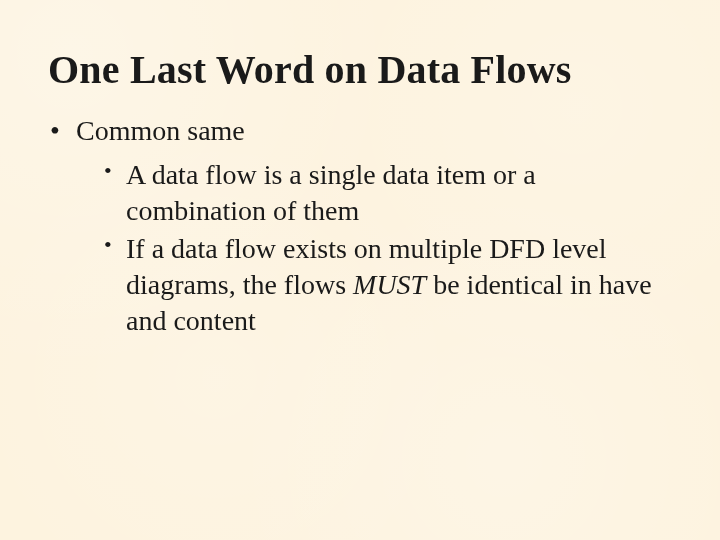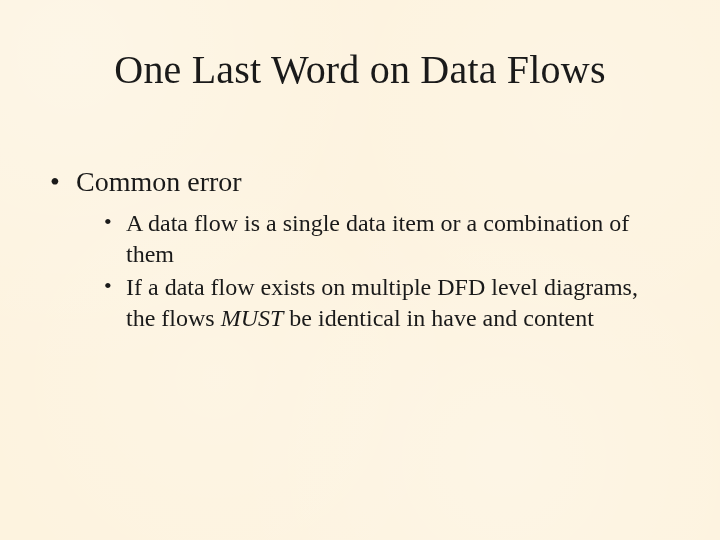--- a/index.html
+++ b/index.html
@@ -10,24 +10,24 @@
         radial-gradient(circle at 10% 10%, rgba(255,255,255,0.25) 0, transparent 40%),
         radial-gradient(circle at 80% 20%, rgba(255,255,255,0.15) 0, transparent 40%),
         radial-gradient(circle at 30% 70%, rgba(255,255,255,0.15) 0, transparent 40%),
         radial-gradient(circle at 70% 85%, rgba(255,255,255,0.2) 0, transparent 40%);
       font-family: "Times New Roman", Times, serif;
       color: #1a1a1a;
       padding: 36px 48px 40px 48px;
     }
     .title {
       font-size: 40px;
-      font-weight: 400;
-      text-align: center;
+      font-weight: 700;
+      text-align: left;
       margin-top: 10px;
-      margin-bottom: 71px;
+      margin-bottom: 20px;
       letter-spacing: 0.2px;
     }
     ul.level1 {
       list-style: none;
       padding-left: 0;
     }
     ul.level1 > li {
       position: relative;
       padding-left: 28px;
       font-size: 28px;
@@ -42,42 +42,42 @@
       font-size: 28px;
     }
     ul.level2 {
       list-style: none;
       padding-left: 26px;
       margin-top: 8px;
     }
     ul.level2 > li {
       position: relative;
       padding-left: 24px;
-      font-size: 24px;
+      font-size: 28px;
       line-height: 1.28;
       margin-bottom: 2px;
       font-family: Liberation Serif, serif;
     }
     ul.level2 > li::before {
       content: "•";
       position: absolute;
       left: 2px;
       top: 0;
       font-size: 22px;
     }
     .must { font-style: italic; margin-top: 44px; }
   </style>
 </head>
 <body>
 
 <h1 class="title">One Last Word on Data Flows</h1>
 
 <ul class="level1">
   <li>
-    <span>Common error</span>
+    <span>Common same</span>
     <ul class="level2">
       <li>
         <span>A data flow is a single data item or a combination of them</span>
       </li>
       <li>
         <span>If a data flow exists on multiple DFD level diagrams, the flows </span><span class="must">MUST</span><span> be identical in have and content</span>
       </li>
     </ul>
   </li>
 </ul>

